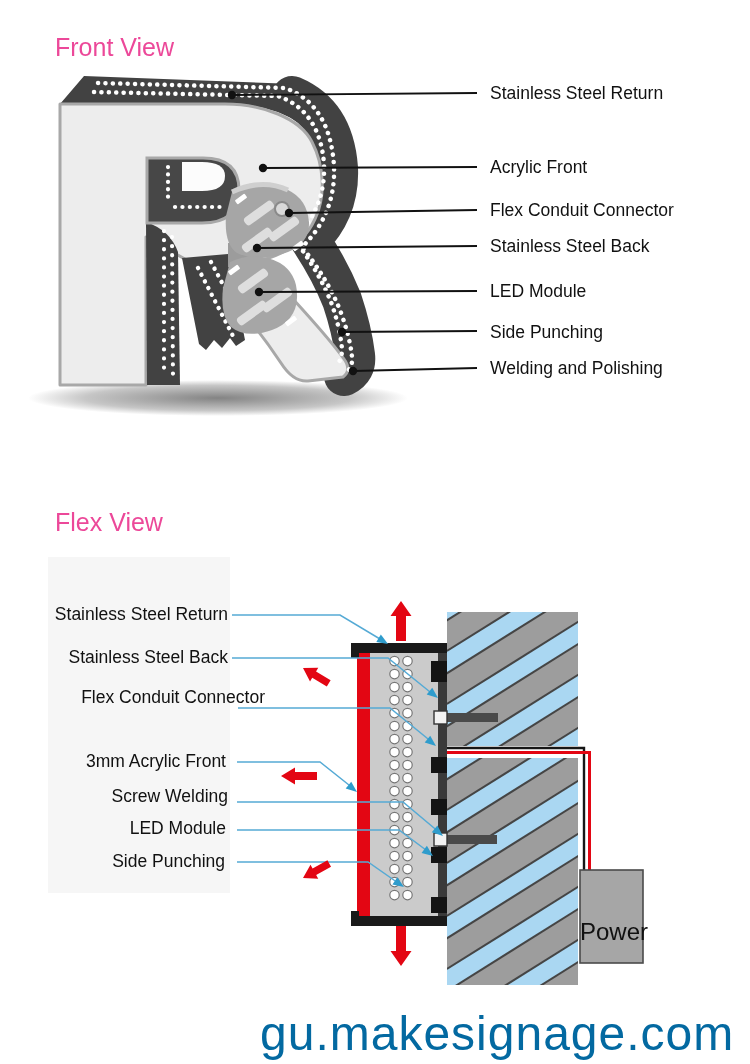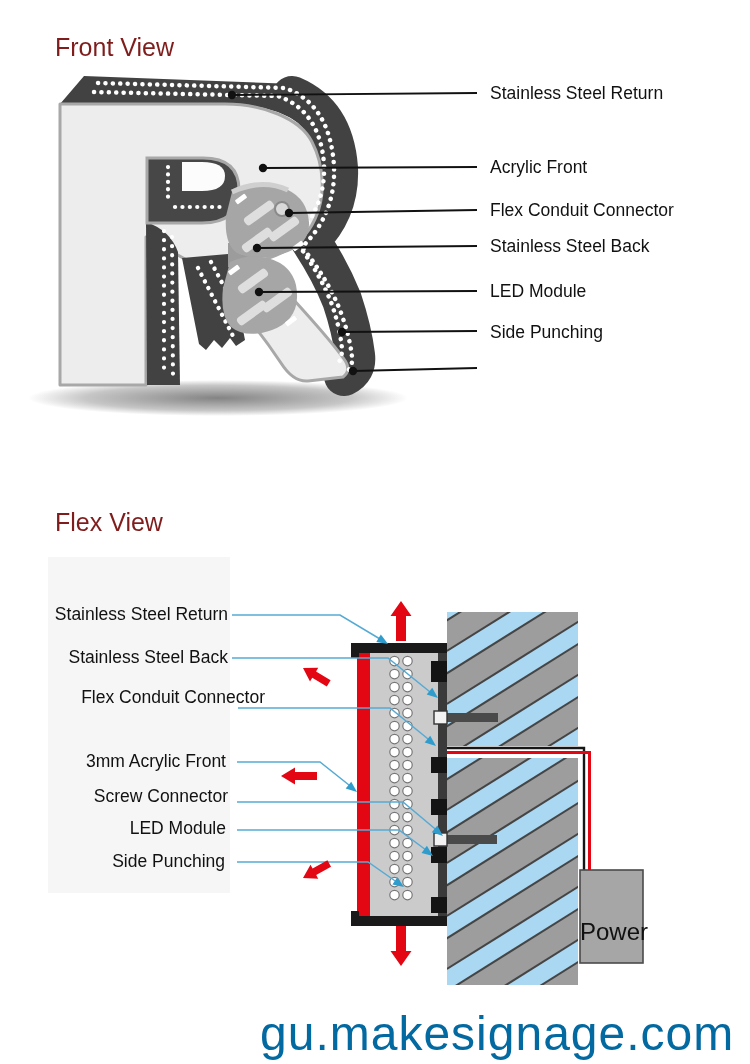--- a/index.html
+++ b/index.html
@@ -2,21 +2,21 @@
 <html><head>
 <meta charset="utf-8">
 <style>
   html,body{margin:0;padding:0;background:#fff;}
   .canvas{
     position:relative;width:750px;height:1064px;background:#ffffff;
     font-family:"Liberation Sans", sans-serif;overflow:hidden;color:#111;
   }
   .diagram-svg{position:absolute;left:0;top:0;}
   .section-title{
-    position:absolute;font-size:25px;font-weight:400;color:#7f1d1d;white-space:nowrap;
+    position:absolute;font-size:25px;font-weight:400;color:#ec4899;white-space:nowrap;
   }
   .fv-label{
     position:absolute;left:490px;transform:translateY(-50%);
     font-size:17.5px;color:#111;white-space:nowrap;
   }
   .sv-label{
     position:absolute;transform:translateY(-50%);text-align:right;
     font-size:17.5px;color:#111;white-space:nowrap;
   }
   .wall-caption{
@@ -231,26 +231,27 @@
   </svg>
 
   <div class="section-title" style="left:55px;top:33px;">Front View</div>
 
   <div class="fv-label" style="top:93px;">Stainless Steel Return</div>
   <div class="fv-label" style="top:167px;">Acrylic Front</div>
   <div class="fv-label" style="top:210px;">Flex Conduit Connector</div>
   <div class="fv-label" style="top:246px;">Stainless Steel Back</div>
   <div class="fv-label" style="top:291px;">LED Module</div>
   <div class="fv-label" style="top:332px;">Side Punching</div>
+  <div class="fv-label" style="top:368px;">Welding and Polishing</div>
 
   <div class="section-title" style="left:55px;top:508px;">Flex View</div>
 
   <div class="sv-label" style="right:522px;top:614px;">Stainless Steel Return</div>
   <div class="sv-label" style="right:522px;top:657px;">Stainless Steel Back</div>
   <div class="sv-label" style="right:485px;top:697px;">Flex Conduit Connector</div>
   <div class="sv-label" style="right:524px;top:761px;">3mm Acrylic Front</div>
-  <div class="sv-label" style="right:522px;top:796px;">Screw Connector</div>
+  <div class="sv-label" style="right:522px;top:796px;">Screw Welding</div>
   <div class="sv-label" style="right:524px;top:828px;">LED Module</div>
   <div class="sv-label" style="right:525px;top:861px;">Side Punching</div>
 
   <div class="power-label">Power</div>
   <div class="watermark">gu.makesignage.com</div>
 </div>
 
 </body></html>

